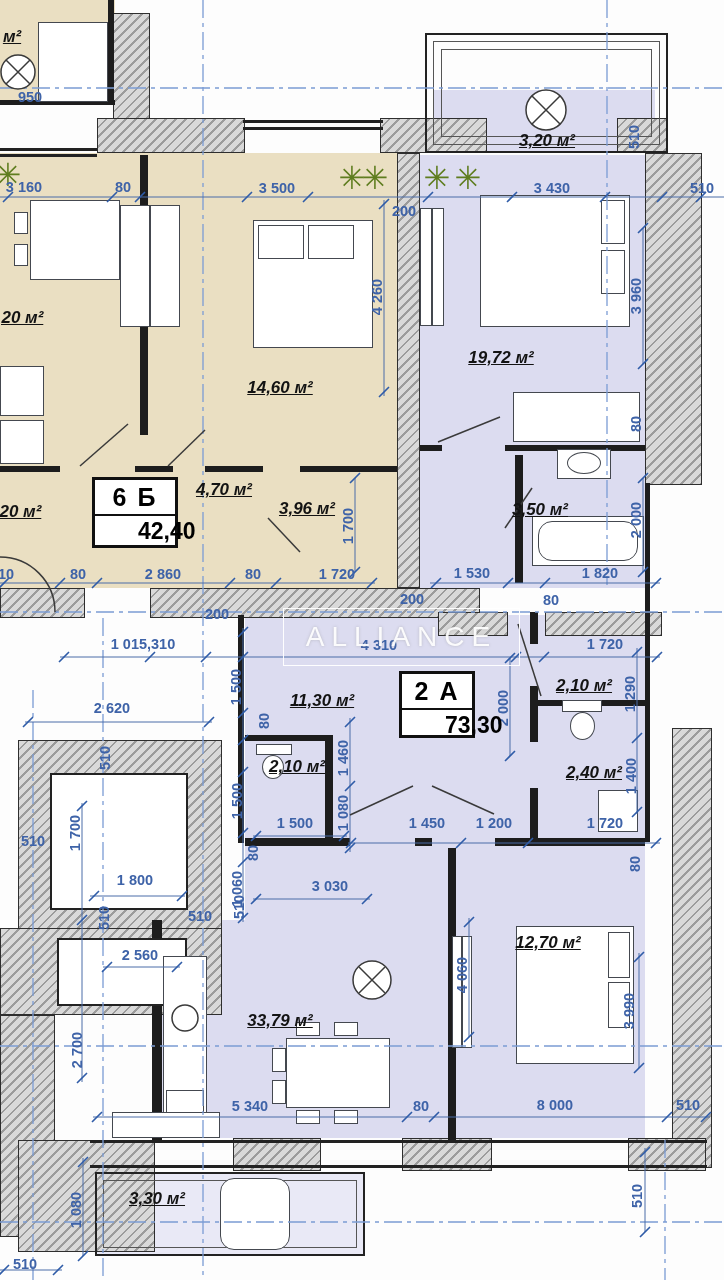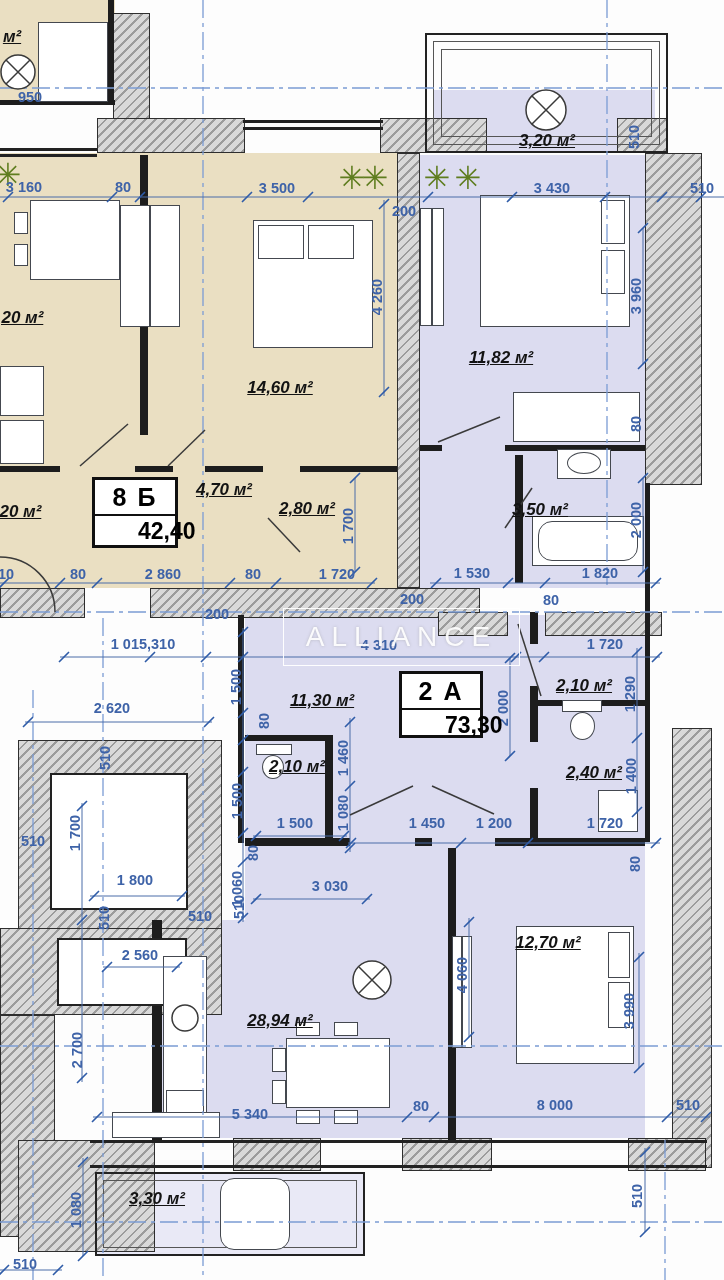--- a/index.html
+++ b/index.html
@@ -229,24 +229,24 @@
         <path d="M6 60 L30 84 M30 60 L6 84" fill="none"></path>
       <circle cx="546" cy="110" r="20"></circle>
         <path d="M532 96 L560 124 M560 96 L532 124" fill="none"></path>
       <circle cx="372" cy="980" r="19"></circle>
         <path d="M359 967 L385 993 M385 967 L359 993" fill="none"></path>
       <circle cx="185" cy="1018" r="13"></circle>
     </g>
   </svg>
 
   <div class="apt" style="left:92px;top:477px;width:86px;height:71px">
-    <div class="code">8 Б</div>
+    <div class="code">6 Б</div>
     <div class="area">42,40</div>
   </div>
-  <div class="apt" style="left:399px;top:671px;width:84px;height:67px">
+  <div class="apt" style="left:399px;top:671px;width:76px;height:67px">
     <div class="code">2 А</div>
     <div class="area">73,30</div>
   </div>
 
   <div class="wm">ALLIANCE</div>
 <span class="dim" style="left: 30px; top: 97px;">950</span>
     <span class="dim" style="left: 24px; top: 187px;">3 160</span>
     <span class="dim" style="left: 123px; top: 187px;">80</span>
     <span class="dim" style="left: 277px; top: 188px;">3 500</span>
     <span class="dim" style="left: 543px; top: 188px; margin-left: 9px;">3 430</span>
@@ -292,39 +292,39 @@
     <span class="dim v" style="left: 237px; top: 889px;">1 060</span>
     <span class="dim v" style="left: 635px; top: 864px;">80</span>
     <span class="dim" style="left: 135px; top: 880px;">1 800</span>
     <span class="dim v" style="left: 104px; top: 918px;">510</span>
     <span class="dim v" style="left: 239px; top: 907px;">510</span>
     <span class="dim" style="left: 200px; top: 916px;">510</span>
     <span class="dim" style="left: 140px; top: 955px;">2 560</span>
     <span class="dim v" style="left: 462px; top: 975px;">4 060</span>
     <span class="dim v" style="left: 77px; top: 1050px;">2 700</span>
     <span class="dim v" style="left: 629px; top: 1011px;">3 990</span>
-    <span class="dim" style="left: 250px; top: 1106px; margin-top: 8px;">5 340</span>
+    <span class="dim" style="left: 250px; top: 1106px;">5 340</span>
     <span class="dim" style="left: 421px; top: 1106px;">80</span>
     <span class="dim" style="left: 555px; top: 1105px;">8 000</span>
     <span class="dim" style="left: 688px; top: 1105px;">510</span>
     <span class="dim v" style="left: 76px; top: 1210px;">1 080</span>
     <span class="dim v" style="left: 637px; top: 1196px;">510</span>
     <span class="dim" style="left: 25px; top: 1264px;">510</span>
     <span class="rlabel" style="left: 547px; top: 141px;">3,20 м²</span>
     <span class="rlabel" style="left: 280px; top: 388px;">14,60 м²</span>
-    <span class="rlabel" style="left: 501px; top: 358px;">11,82 м²</span>
+    <span class="rlabel" style="left: 501px; top: 358px;">19,72 м²</span>
     <span class="rlabel" style="left: 224px; top: 490px;">4,70 м²</span>
-    <span class="rlabel" style="left: 307px; top: 509px;">2,80 м²</span>
+    <span class="rlabel" style="left: 307px; top: 509px;">3,96 м²</span>
     <span class="rlabel" style="left: 540px; top: 510px;">3,50 м²</span>
     <span class="rlabel" style="left: 322px; top: 701px;">11,30 м²</span>
     <span class="rlabel" style="left: 584px; top: 686px;">2,10 м²</span>
     <span class="rlabel" style="left: 297px; top: 767px;">2,10 м²</span>
     <span class="rlabel" style="left: 594px; top: 773px;">2,40 м²</span>
     <span class="rlabel" style="left: 548px; top: 943px;">12,70 м²</span>
-    <span class="rlabel" style="left: 280px; top: 1021px;">28,94 м²</span>
+    <span class="rlabel" style="left: 280px; top: 1021px;">33,79 м²</span>
     <span class="rlabel" style="left: 157px; top: 1199px;">3,30 м²</span>
     <span class="rlabel" style="left: 20px; top: 318px;">,20 м²</span>
     <span class="rlabel" style="left: 18px; top: 512px;">,20 м²</span>
     <span class="rlabel" style="left: 12px; top: 37px;">м²</span>
     <span class="plant" style="left: 8px; top: 175px;">✳</span>
     <span class="plant" style="left: 352px; top: 178px;">✳</span>
     <span class="plant" style="left: 375px; top: 178px;">✳</span>
     <span class="plant" style="left: 437px; top: 178px;">✳</span>
     <span class="plant" style="left: 468px; top: 178px;">✳</span>
   </div>

